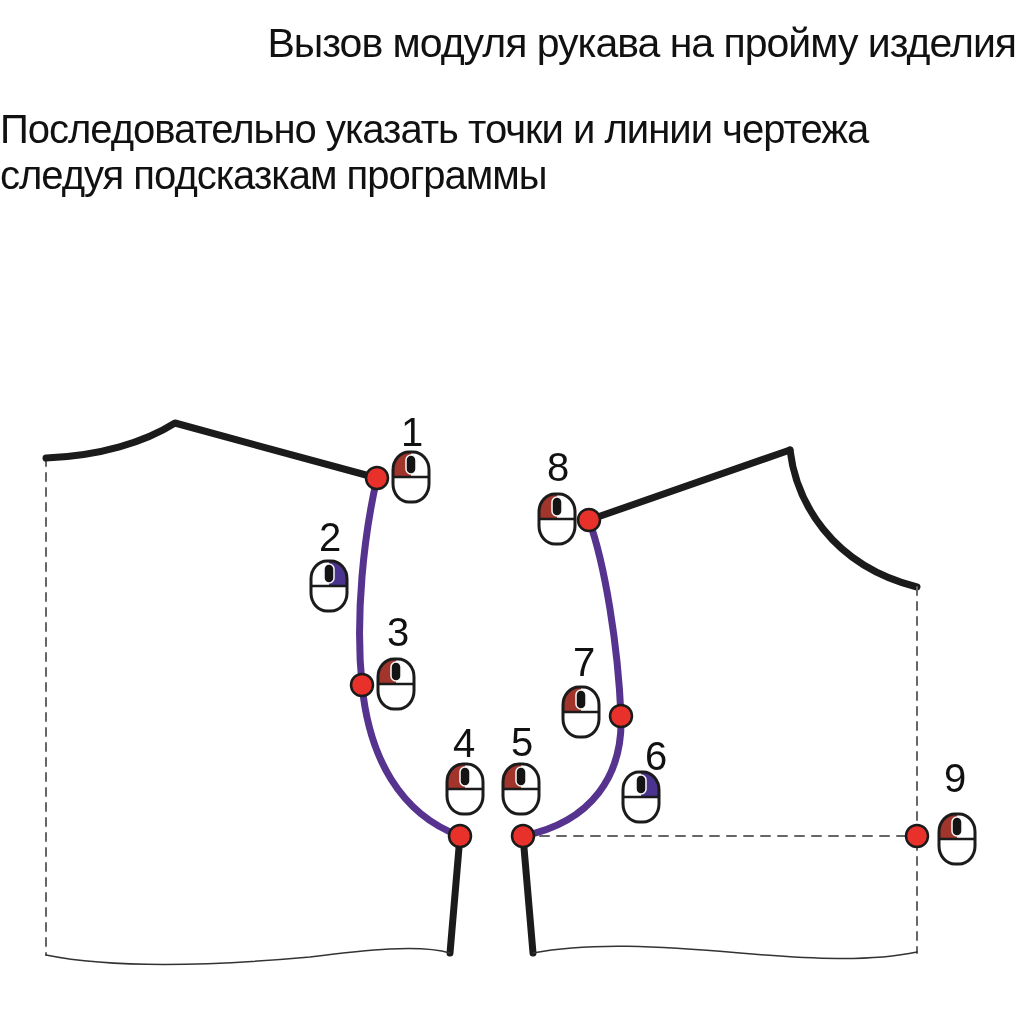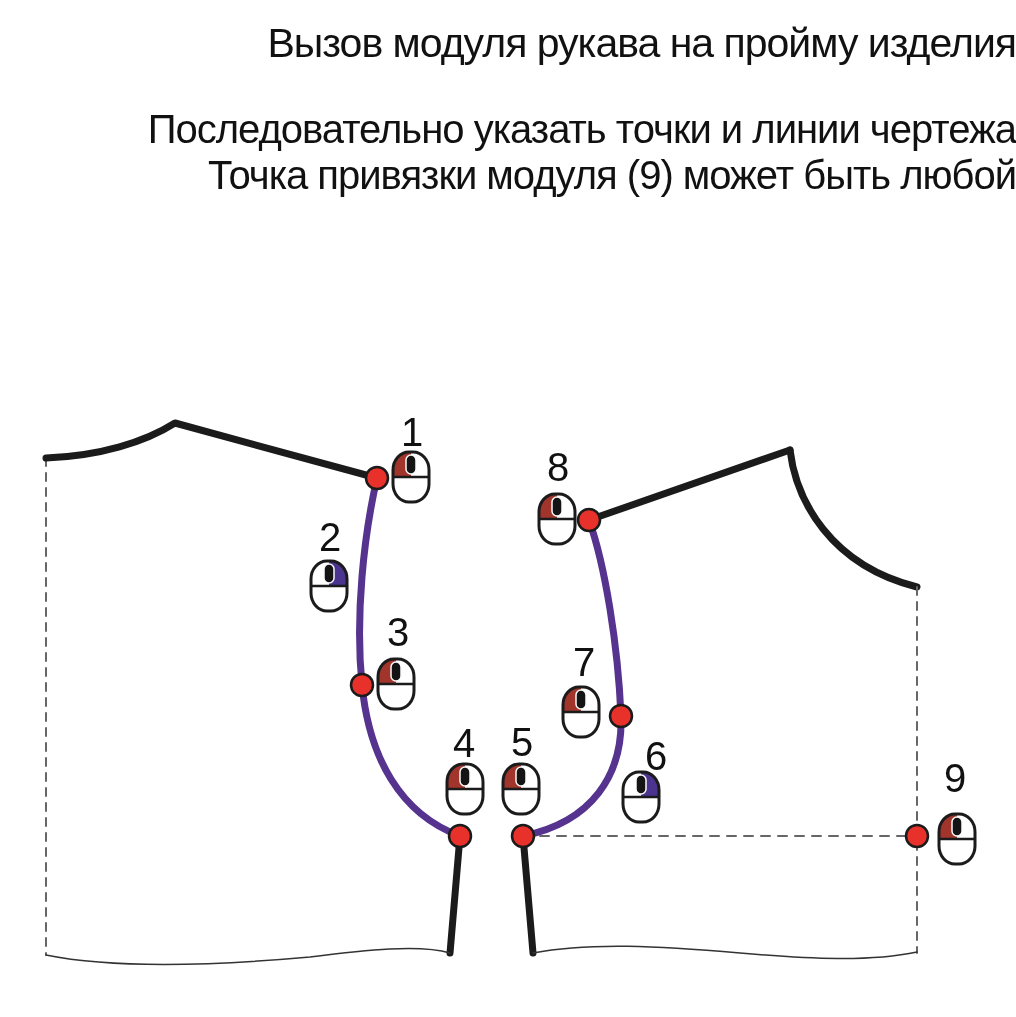--- a/index.html
+++ b/index.html
@@ -23,21 +23,21 @@
     text-align: right;
     font-size: 41px;
     letter-spacing: -1px;
     white-space: nowrap;
   }
   .instructions {
     position: absolute;
     top: 106px;
     left: 0;
     width: 1016px;
-    text-align: right;
+    text-align: left;
     font-size: 40px;
     letter-spacing: -1px;
     line-height: 46px;
   }
   .instructions div { white-space: nowrap; }
   #diagram-svg {
     position: absolute;
     top: 0;
     left: 0;
   }
@@ -47,21 +47,21 @@
     fill: #111111;
   }
 </style>
 </head>
 <body>
 
 <div class="page-title">Вызов модуля рукава на пройму изделия</div>
 
 <div class="instructions">
   <div>Последовательно указать точки и линии чертежа</div>
-  <div>Точка привязки модуля (9) может быть любой</div>
+  <div>следуя подсказкам программы</div>
 </div>
 
 <svg id="diagram-svg" width="1016" height="1017" viewBox="0 0 1016 1017" xmlns="http://www.w3.org/2000/svg">
     <path d="M46,458 L46,955" fill="none" stroke="#666666" stroke-width="2" stroke-linecap="round" stroke-linejoin="round" stroke-dasharray="8 7"></path>
     <path d="M46,458 C100,456 145,442 175,423 L377,478" fill="none" stroke="#1b1b1b" stroke-width="7" stroke-linecap="round" stroke-linejoin="round"></path>
     <path d="M377,478 C364,535 355,615 362,685 C369,757 400,814 460,836" fill="none" stroke="#55338e" stroke-width="7" stroke-linecap="round" stroke-linejoin="round"></path>
     <path d="M460,836 L450,953" fill="none" stroke="#1b1b1b" stroke-width="7" stroke-linecap="round" stroke-linejoin="round"></path>
     <path d="M46,955 C110,968 210,966 310,957 C365,950 420,944 450,953" fill="none" stroke="#333333" stroke-width="1.5" stroke-linecap="round" stroke-linejoin="round"></path>
     <path d="M589,520 L790,450" fill="none" stroke="#1b1b1b" stroke-width="7" stroke-linecap="round" stroke-linejoin="round"></path>
     <path d="M790,450 C796,500 830,565 917,587" fill="none" stroke="#1b1b1b" stroke-width="7" stroke-linecap="round" stroke-linejoin="round"></path>

